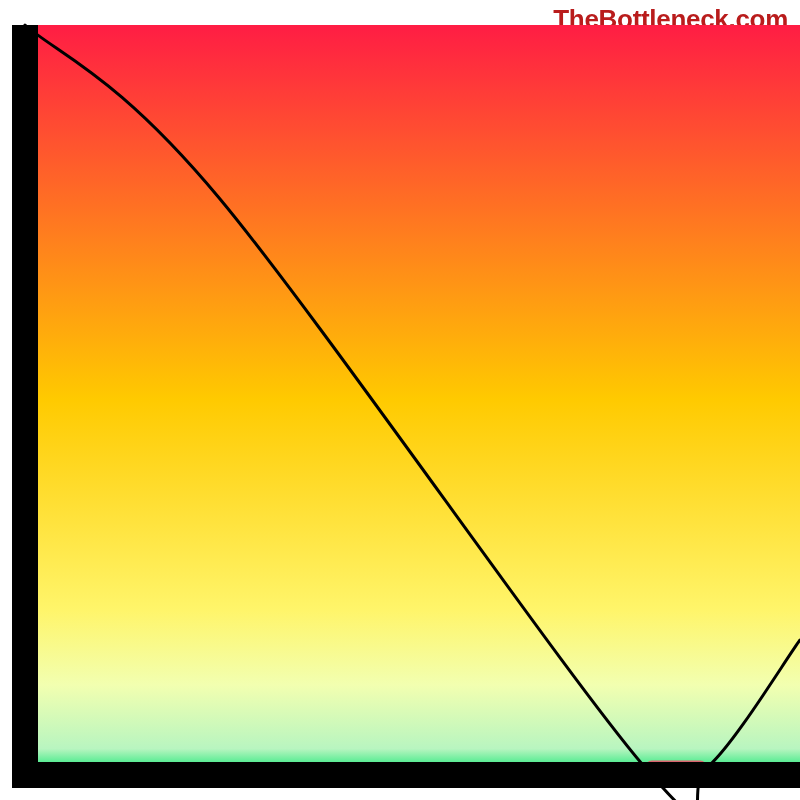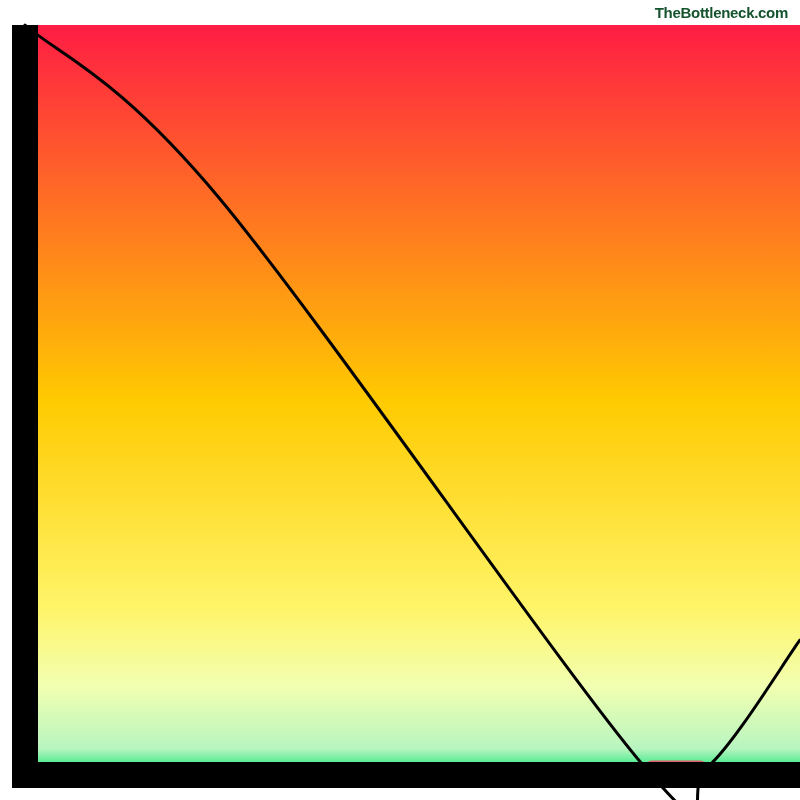--- a/index.html
+++ b/index.html
@@ -12,23 +12,23 @@
   }
   .container {
     position: relative;
     width: 800px;
     height: 800px;
   }
   .attribution {
     position: absolute;
     top: 4px;
     right: 12px;
-    font-size: 15px;
+    font-size: 26px;
     font-weight: 600;
-    color: #14532d;
+    color: #b91c1c;
     letter-spacing: -0.3px;
   }
   svg.chart {
     position: absolute;
     left: 0;
     top: 0;
   }
 </style>
 </head>
 <body>

